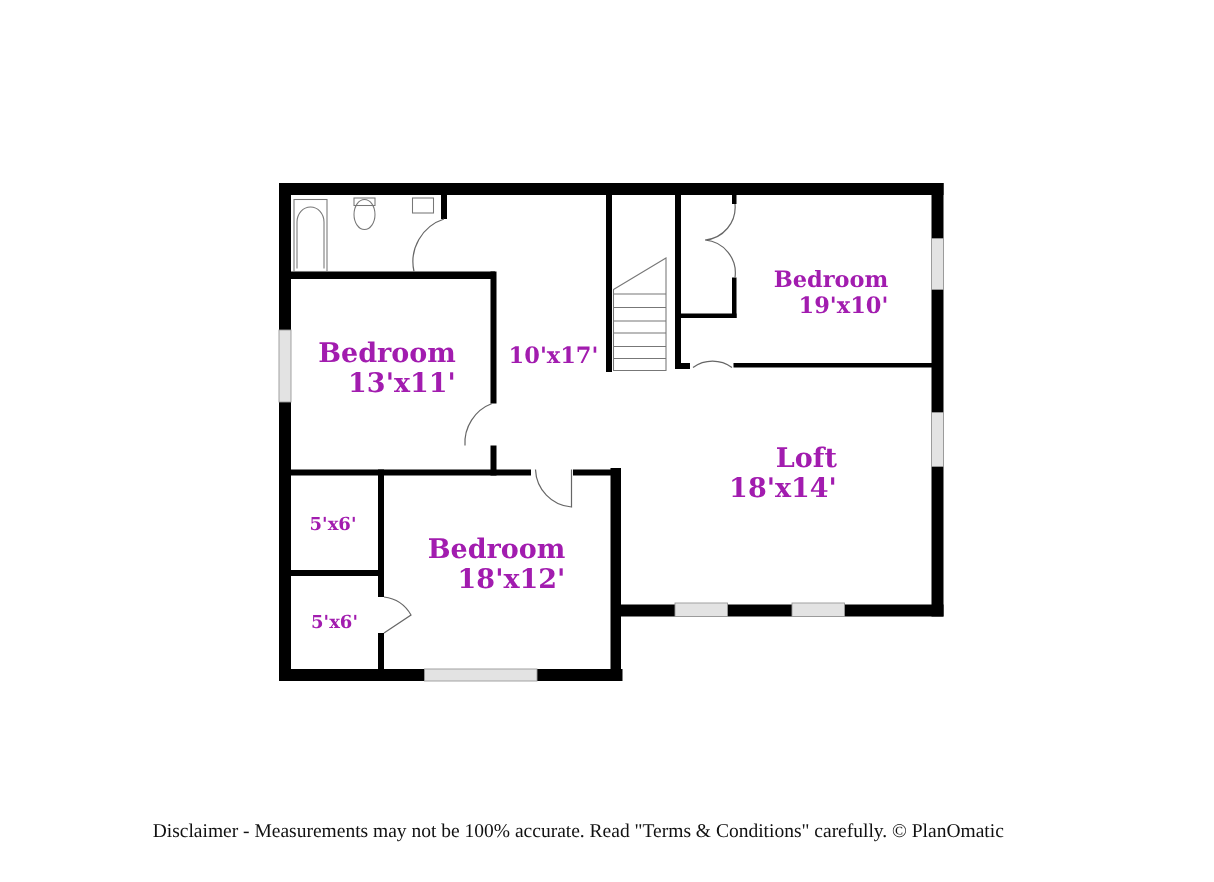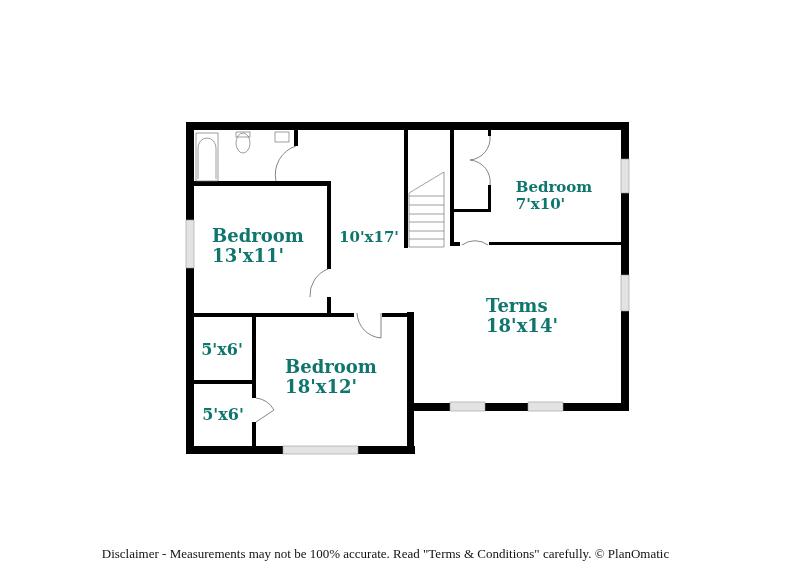--- a/index.html
+++ b/index.html
@@ -1,21 +1,21 @@
 <!DOCTYPE html>
 <html><head>
 <meta charset="utf-8">
 <style>
   html, body { margin:0; padding:0; background:#ffffff; }
   body { width:809px; height:588px; position:relative; overflow:hidden; font-family:"DejaVu Serif", serif; }
   #plan { position:absolute; left:0; top:0; width:809px; height:588px; }
-  .label { position:absolute; text-align:left; color:#0f766e; font-family:"DejaVu Serif", serif; font-weight:bold; line-height:1.1; white-space:nowrap; transform:translate(-50%,-50%); }
+  .label { position:absolute; text-align:right; color:#a21caf; font-family:"DejaVu Serif", serif; font-weight:bold; line-height:1.1; white-space:nowrap; transform:translate(-50%,-50%); }
   .lg { font-size:18px; }
   .md { font-size:15px; }
-  .sm { font-size:16px; }
+  .sm { font-size:12px; }
   #disclaimer { position:absolute; left:0; width:771px; top:546px; text-align:center; font-family:"Liberation Serif", serif; font-size:13px; color:#111; }
 </style>
 </head>
 <body>
 
 <svg id="plan" viewBox="0 0 809 588" xmlns="http://www.w3.org/2000/svg">
   <g fill="#000">
 
     <rect x="186" y="122" width="443" height="8"></rect>
 
@@ -89,24 +89,24 @@
 
 <div class="label lg" style="left:258px; top:246px;">
   <div>Bedroom</div>
   <div>13'x11'</div>
 </div>
 <div class="label md" style="left:369px; top:237px;">
   <div>10'x17'</div>
 </div>
 <div class="label md" style="left:554px; top:195px;">
   <div>Bedroom</div>
-  <div>7'x10'</div>
+  <div>19'x10'</div>
 </div>
 <div class="label lg" style="left:522px; top:316px;">
-  <div>Terms</div>
+  <div>Loft</div>
   <div>18'x14'</div>
 </div>
 <div class="label lg" style="left:331px; top:377px;">
   <div>Bedroom</div>
   <div>18'x12'</div>
 </div>
 <div class="label sm" style="left:222px; top:350px;">
   <div>5'x6'</div>
 </div>
 <div class="label sm" style="left:223px; top:415px;">

